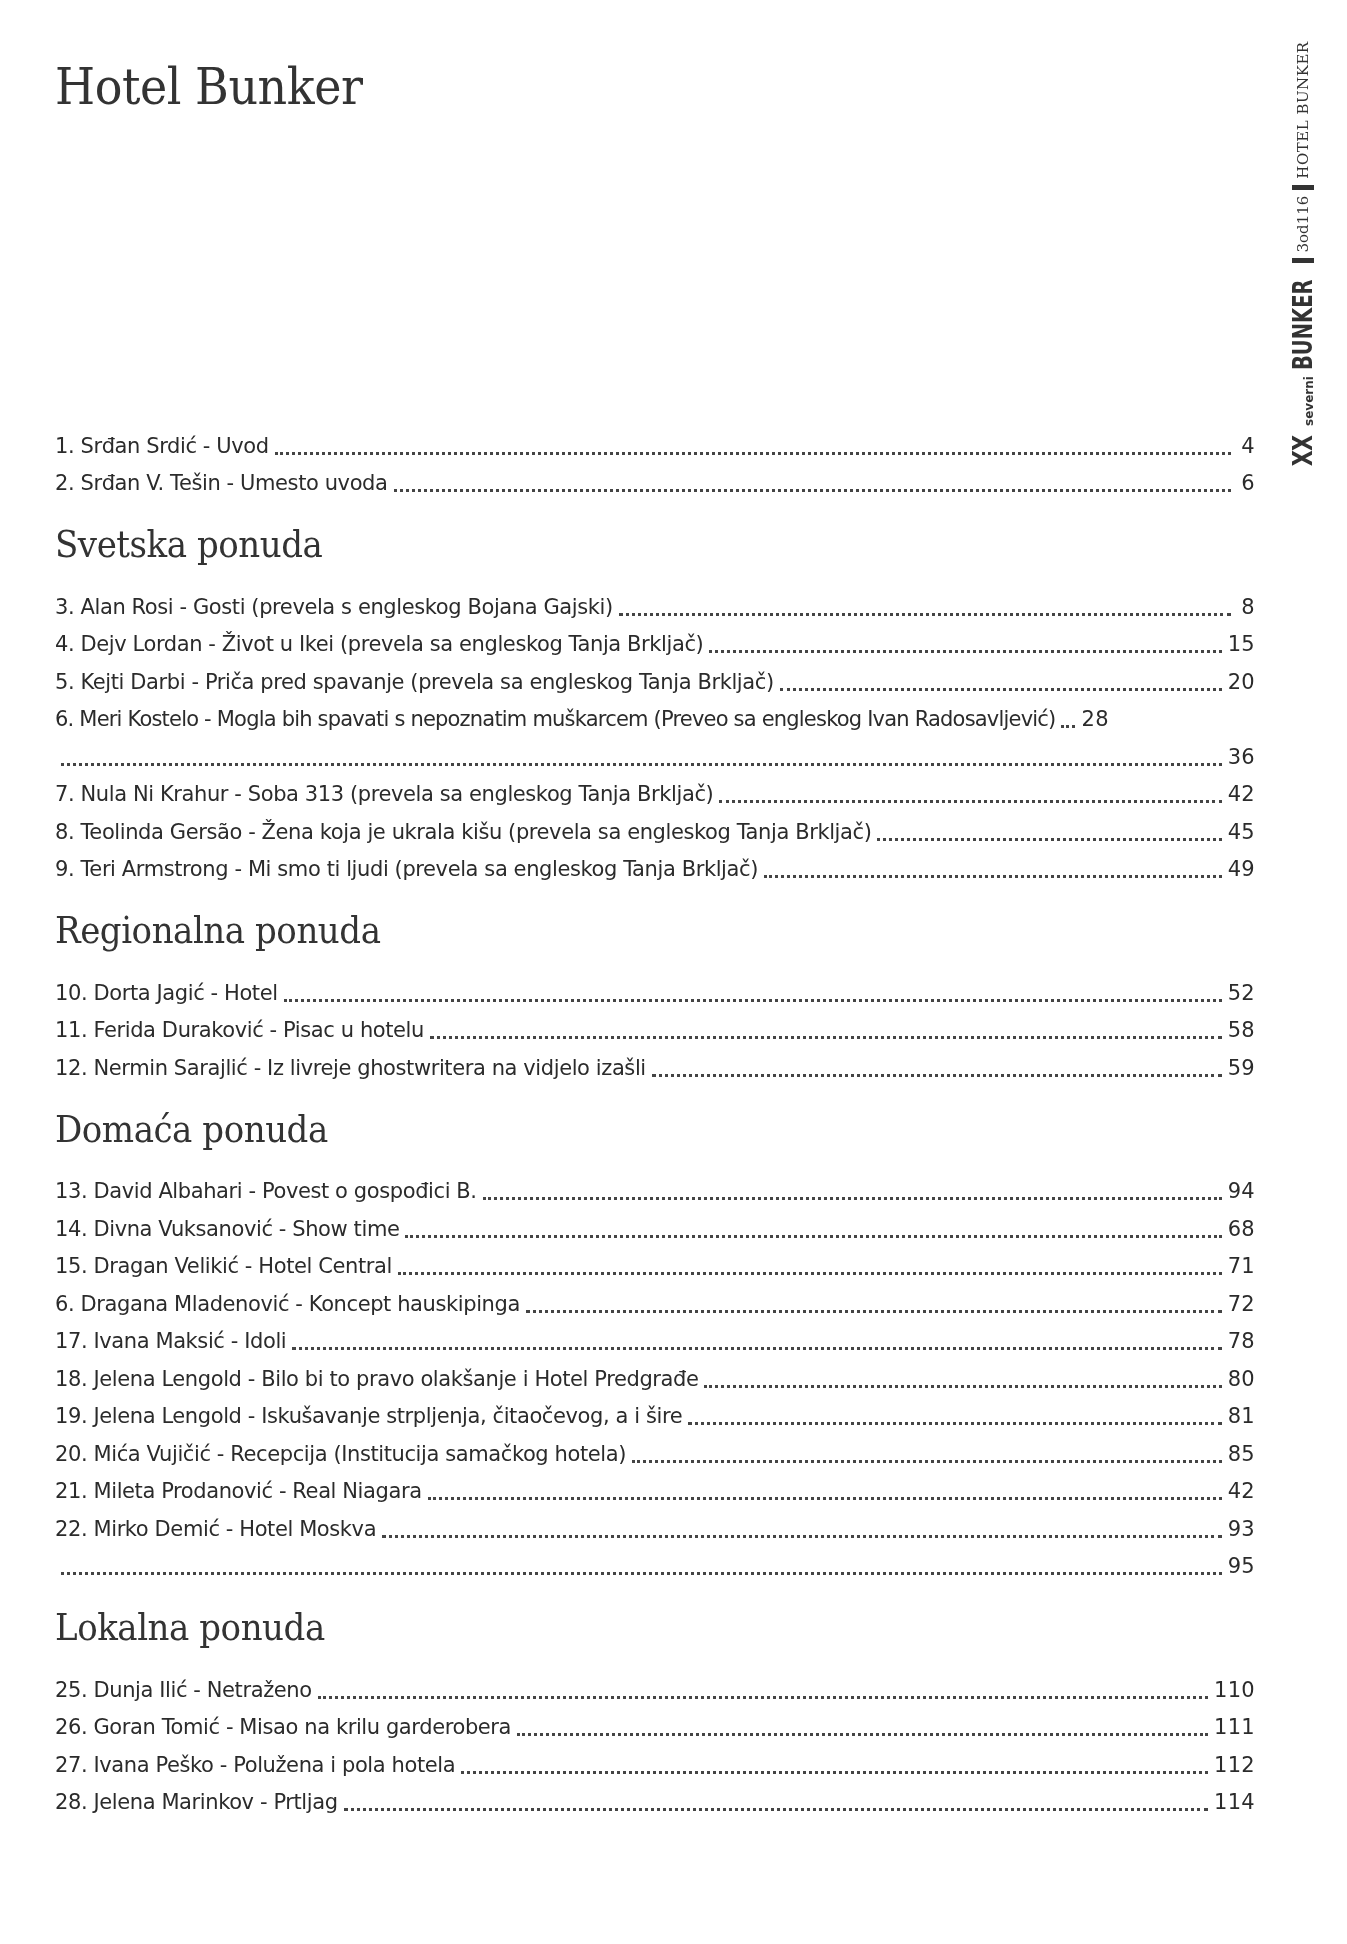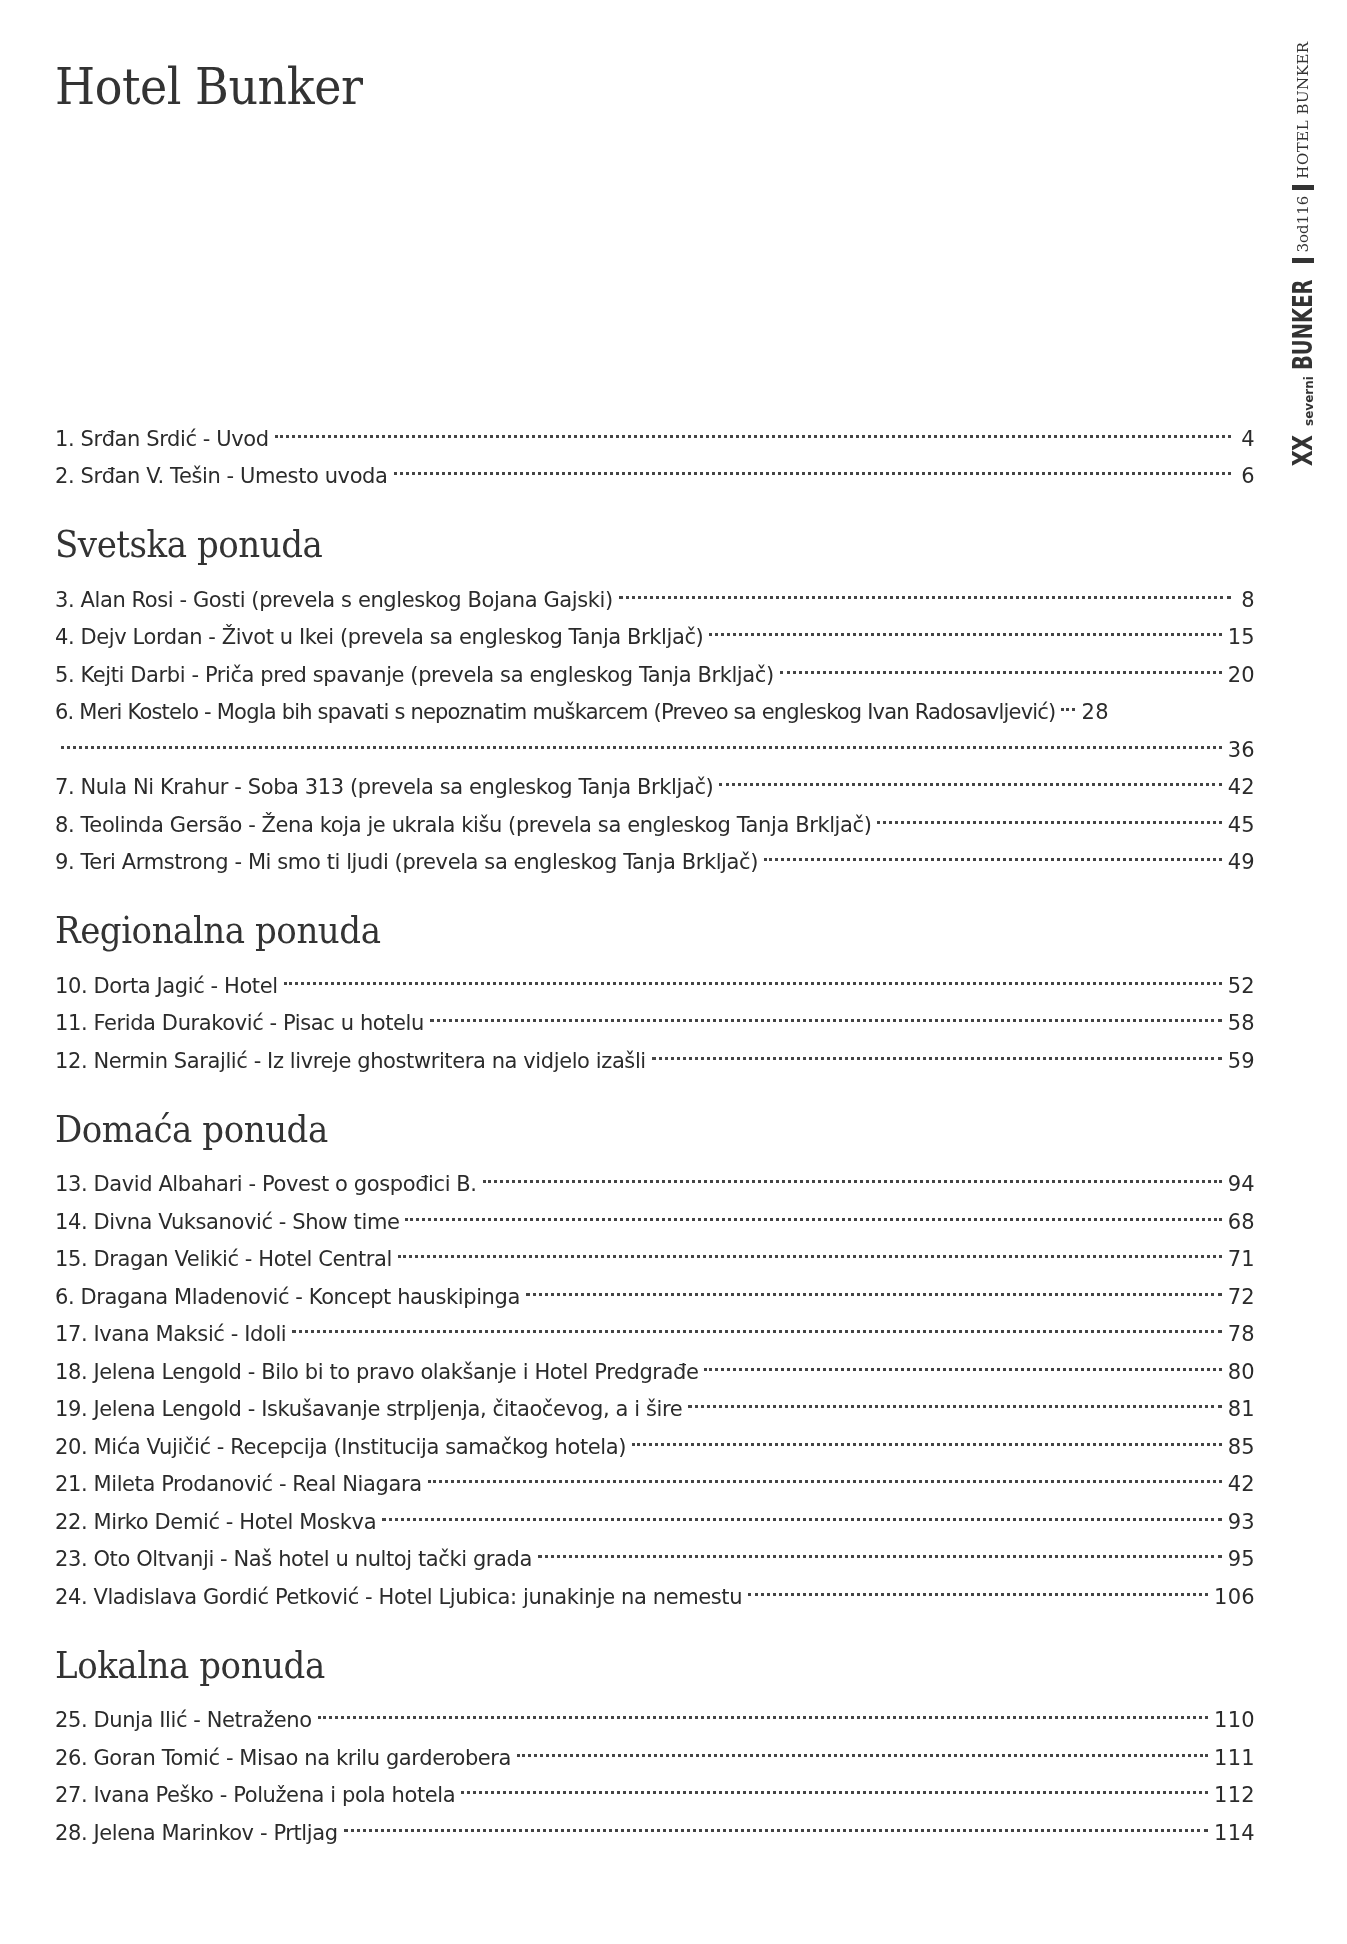--- a/index.html
+++ b/index.html
@@ -5,21 +5,21 @@
   html, body { margin: 0; padding: 0; background: #ffffff; }
   body { width: 1347px; height: 1944px; position: relative; overflow: hidden; color: #2a2a2a; }
   .title {
     position: absolute; left: 55px; top: 58px;
     font-family: "DejaVu Serif", "Liberation Serif", serif;
     font-size: 50px; font-weight: normal; letter-spacing: -0.5px;
     color: #333; margin: 0; transform: scaleX(0.92); transform-origin: left top;
   }
   .toc { position: absolute; left: 55px; top: 420px; width: 1200px; }
   .entry {
-    display: flex; align-items: center; height: 37.5px;
+    display: flex; align-items: flex-end; height: 37.5px;
     font-family: "DejaVu Sans", "Liberation Sans", sans-serif;
     font-size: 21px; color: #2b2b2b;
   }
   .entry .text { white-space: nowrap; transform-origin: left center; letter-spacing: -0.4px; }
   .entry .dots {
     flex: 1; margin: 0 6px; height: 1px;
     border-bottom: 3px dotted #444; position: relative; top: -3px;
   }
   .entry .page { white-space: nowrap; text-align: right; min-width: 18px; letter-spacing: 0.3px; }
   .section {
@@ -175,29 +175,23 @@
       <span class="text">21. Mileta Prodanović - Real Niagara</span>
       <span class="dots"></span>
       <span class="page">42</span>
     </div>
   <div class="entry">
       <span class="text">22. Mirko Demić - Hotel Moskva</span>
       <span class="dots"></span>
       <span class="page">93</span>
     </div>
   <div class="entry">
-      <span class="text">23. Oto Oltvanji - Naš hotel u nultoj tački grada</span>
       <span class="dots"></span>
       <span class="page">95</span>
     </div>
-  <div class="entry">
-      <span class="text">24. Vladislava Gordić Petković - Hotel Ljubica: junakinje na nemestu</span>
-      <span class="dots"></span>
-      <span class="page">106</span>
-    </div>
 
   <h2 class="section">Lokalna ponuda</h2>
   <div class="gap"></div>
   <div class="entry">
       <span class="text">25. Dunja Ilić - Netraženo</span>
       <span class="dots"></span>
       <span class="page">110</span>
     </div>
   <div class="entry">
       <span class="text">26. Goran Tomić - Misao na krilu garderobera</span>

